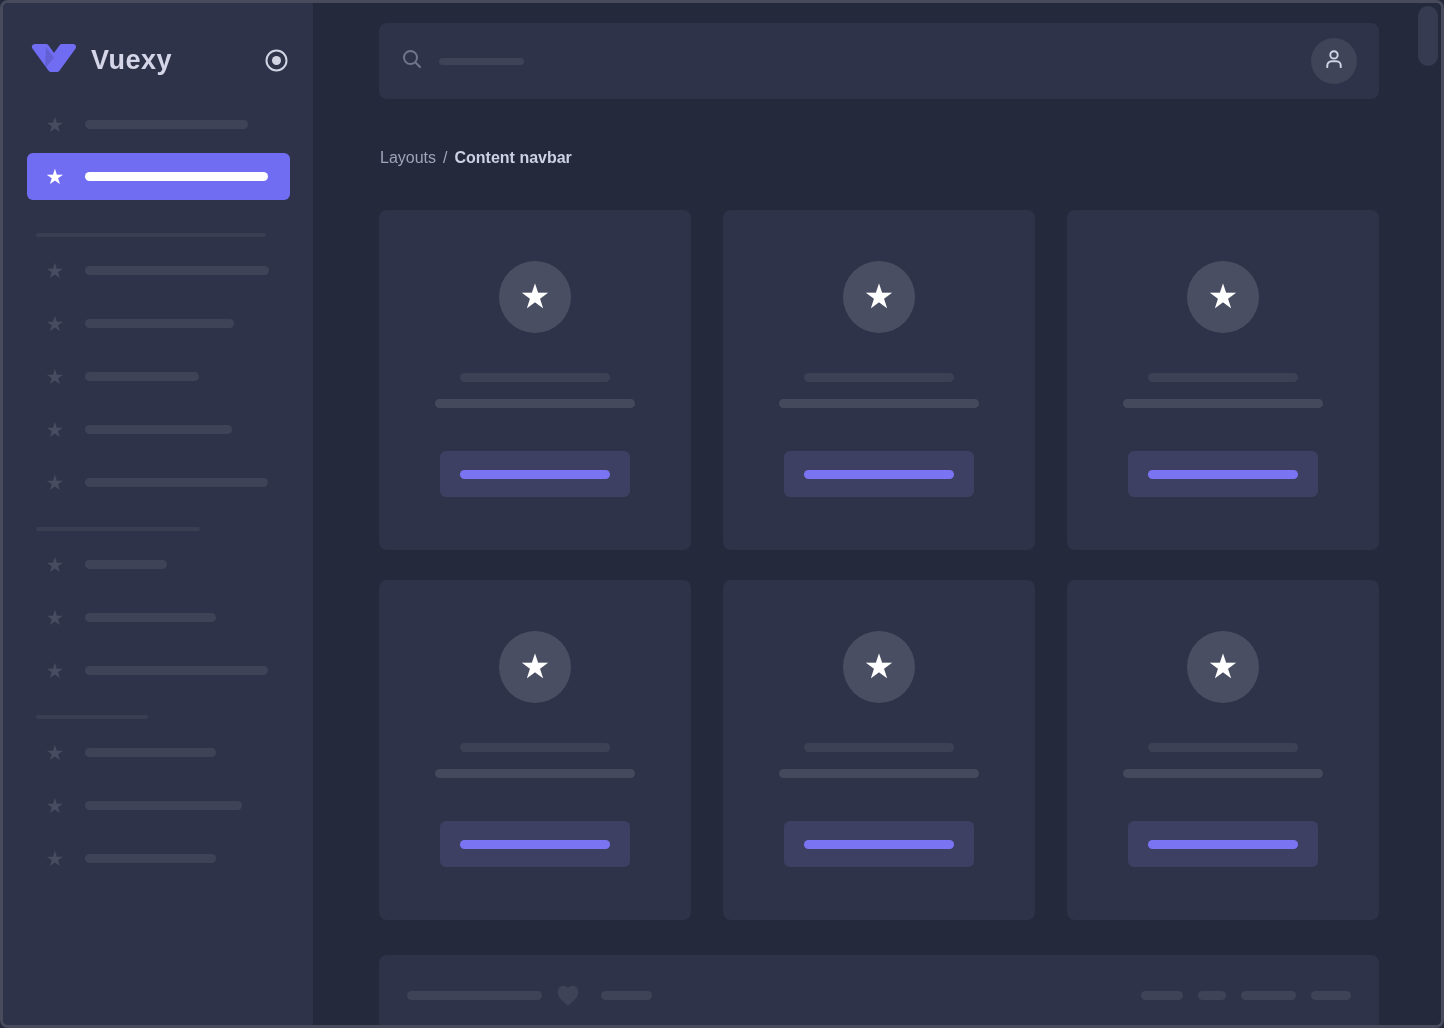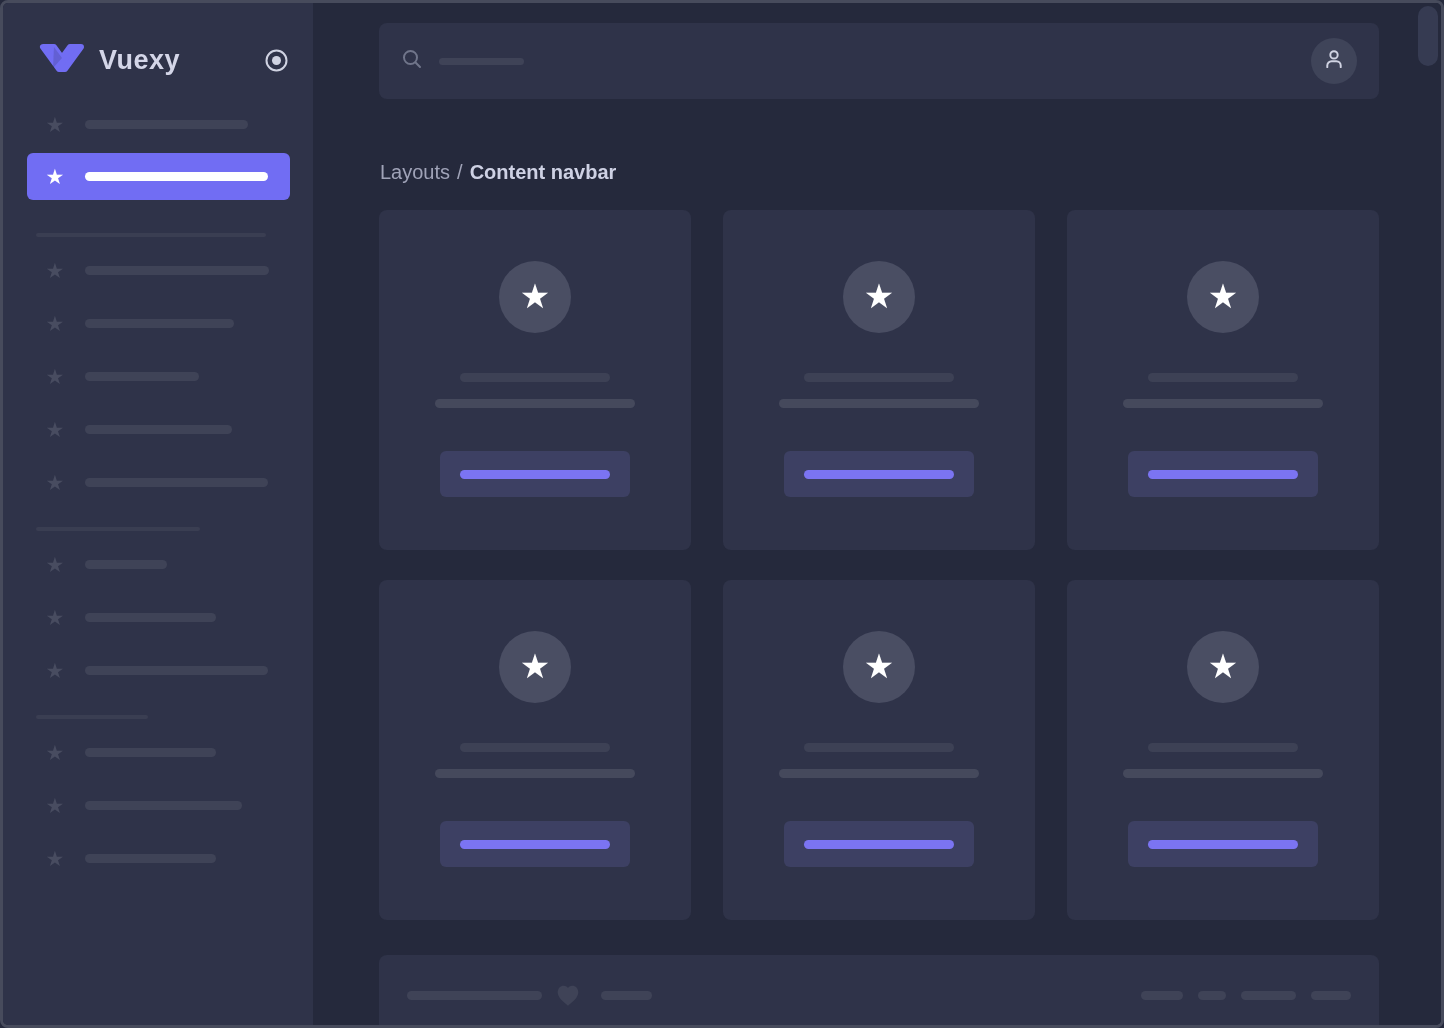--- a/index.html
+++ b/index.html
@@ -9,41 +9,41 @@
     --avatar-bg:#4a4e63; --avatar-navbar-bg:#3f4459; --star-gray:#484c60;
     --icon-gray:#70758a; --icon-light:#d0d3e2; --text-bright:#d4d6e8; --text-muted:#a0a3b8;
     --scrollbar:#363b52;
   }
   *{margin:0;padding:0;box-sizing:border-box}
   body{background:var(--main-bg);font-family:"Liberation Sans","DejaVu Sans",sans-serif;}
   .screen{position:relative;width:1444px;height:1028px;background:var(--main-bg);
     border:3px solid var(--border);border-radius:8px;overflow:hidden}
   
   .sidebar{position:absolute;left:0;top:0;bottom:0;width:310px;background:var(--sidebar-bg)}
-  .logo-row{display:flex;align-items:center;padding:40px 24px 16px 36px;height:90px}
+  .logo-row{display:flex;align-items:center;padding:40px 24px 16px 28px;height:90px}
   .brand{margin-left:14px;font-size:27px;font-weight:700;color:var(--text-bright);letter-spacing:.5px}
   .pin{margin-left:auto;display:flex;align-items:center;cursor:pointer}
   .nav{padding:19px 23px 0 24px}
   .row{height:24px;margin-bottom:29px;display:flex;align-items:center}
   .row .star{font-size:21px;color:var(--star-gray);width:24px;margin-left:16px;text-align:center;line-height:1}
   .row .bar{height:9px;border-radius:5px;background:var(--skeleton);margin-left:18px}
   .row-active{height:47px;margin-top:-12px;margin-bottom:17px;border-radius:6px;background:var(--purple)}
   .row-active .star{color:#fff}
   .row-active .bar{background:#fff}
   .row-header{height:4px;margin:33px 0 21px 0}
   .row-header .bar{margin-left:9px;height:4px;border-radius:2px;background:var(--skeleton-dark)}
   
   .main{position:absolute;left:310px;top:0;right:0;bottom:0;background:var(--main-bg)}
   .navbar{position:absolute;top:20px;left:66px;width:1000px;height:76px;background:var(--panel-bg);
     border-radius:8px;display:flex;align-items:center;padding:0 22px}
   .search-zone{display:flex;align-items:center;cursor:text}
   .search-bar{height:7px;border-radius:4px;background:var(--skeleton);margin-left:16px}
   .avatar{margin-left:auto;width:46px;height:46px;border-radius:50%;background:var(--avatar-navbar-bg);
     display:flex;align-items:center;justify-content:center;cursor:pointer}
-  .breadcrumb{position:absolute;top:158px;left:67px;font-size:20px;display:flex;align-items:flex-start}
+  .breadcrumb{position:absolute;top:146px;left:67px;font-size:16px;display:flex;align-items:flex-start}
   .bc-path{color:var(--text-muted);cursor:pointer}
   .bc-sep{color:var(--text-muted);margin:0 7px}
   .bc-cur{color:#ced1e4;font-weight:600}
   .grid{position:absolute;top:207px;left:66px;width:1000px;display:grid;
     grid-template-columns:repeat(3,1fr);gap:30px 32px}
   .card{height:340px;background:var(--panel-bg);border-radius:8px;display:flex;flex-direction:column;align-items:center}
   .cavatar{width:72px;height:72px;margin-top:51px;border-radius:50%;background:var(--avatar-bg);
     display:flex;align-items:center;justify-content:center}
   .cavatar .cstar{font-size:34px;color:#fff;line-height:1;padding-bottom:3px}
   .cbar1{margin-top:40px;height:9px;border-radius:5px;background:var(--skeleton-b1)}

